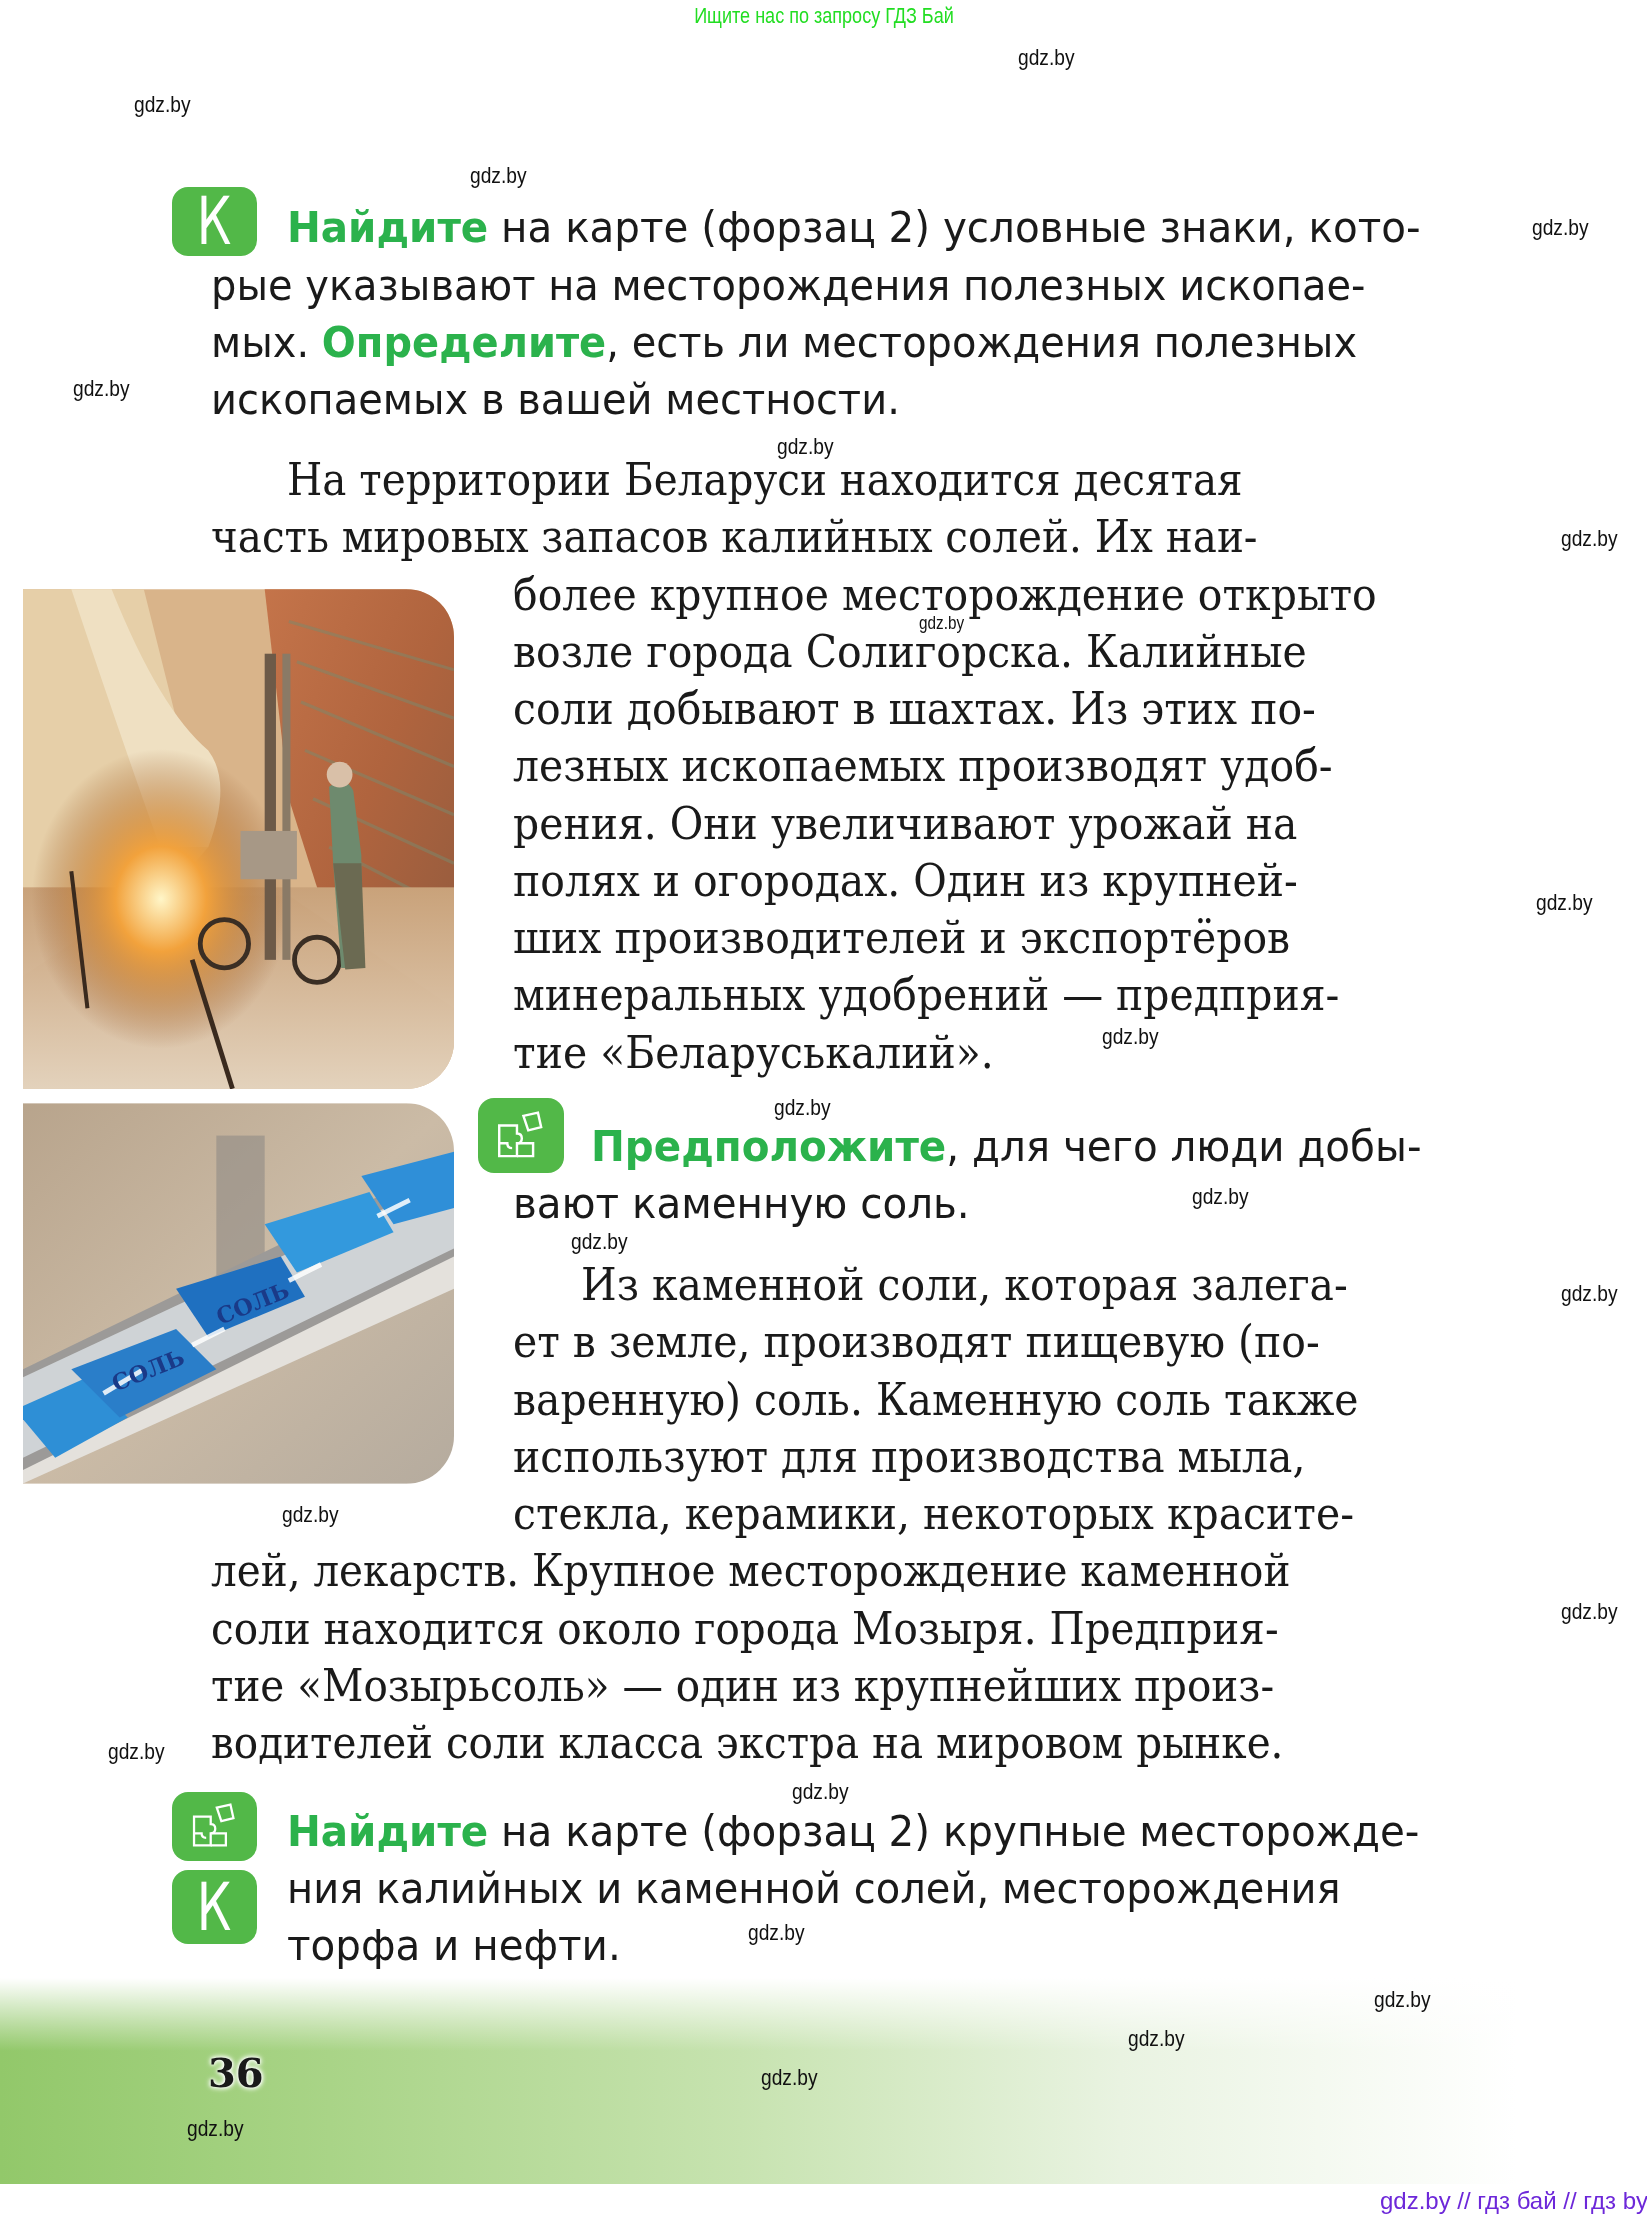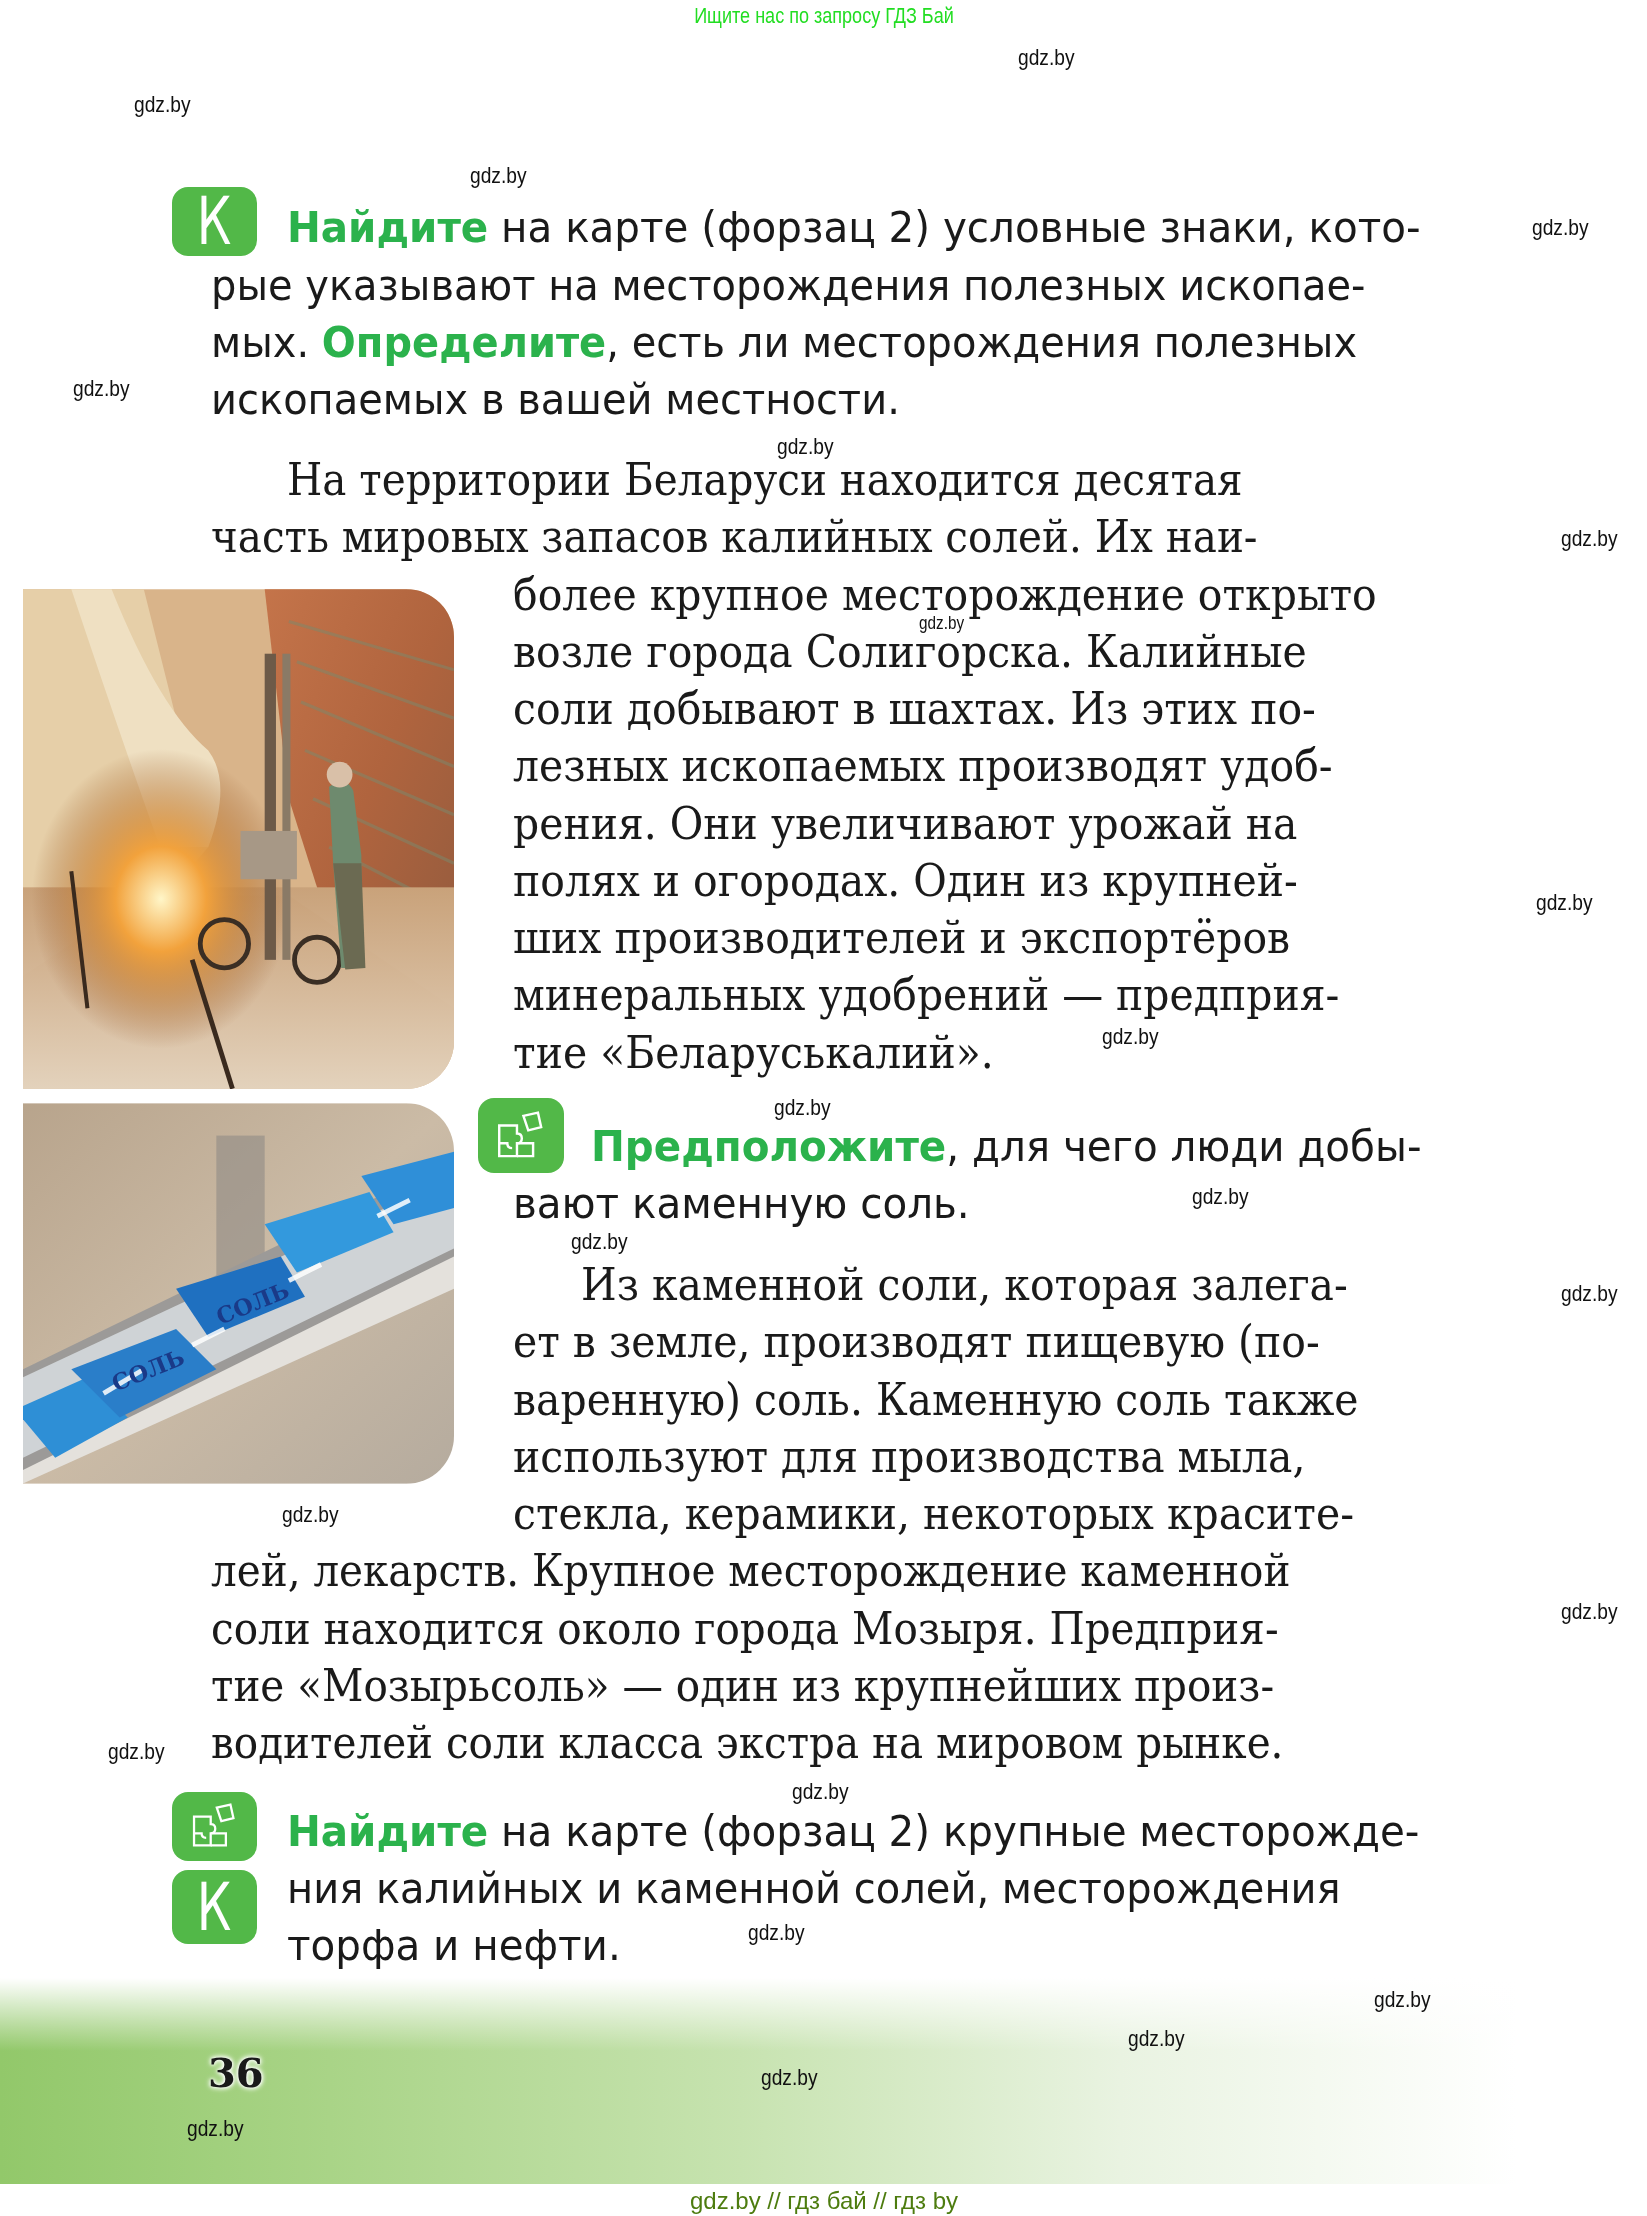--- a/index.html
+++ b/index.html
@@ -9,21 +9,21 @@
   .wm { font-family:"Liberation Sans", sans-serif; font-size:22.6px; color:#111; transform:scaleX(0.85); transform-origin:left top; white-space:nowrap; }
   .badge { width:85px; height:69px; background:#52b848; border-radius:16px; display:flex; align-items:center; justify-content:center; }
   .badge.k span { color:#fff; font-family:"DejaVu Sans", sans-serif; font-size:65px; font-weight:normal; line-height:1; transform:scaleX(0.75); display:inline-block; }
   .sans-line { font-family:"DejaVu Sans", sans-serif; font-size:43px; white-space:nowrap; line-height:1; letter-spacing:0px; transform-origin:left top; }
   .serif-line { font-family:"DejaVu Serif", serif; font-size:44px; white-space:nowrap; line-height:1; transform-origin:left top; }
   .green { color:#2bb24c; font-weight:bold; }
   .photo { overflow:hidden; border-radius:0 48px 48px 0; }
   .footer-band { left:0; top:1978px; width:1648px; height:206px; background:linear-gradient(90deg,#92c86a 0%,#a9d487 20%,#c7e3b0 45%,#e9f3e1 68%,#ffffff 92%); }
   .footer-band::before { content:""; position:absolute; left:0; top:0; width:100%; height:73px; background:linear-gradient(180deg,#ffffff 0%,rgba(255,255,255,0) 100%); }
   .page-num { left:208px; top:2008px; font-family:"DejaVu Serif", serif; font-size:40px; font-weight:bold; color:#1a1a1a; -webkit-text-stroke:0px; text-shadow:0 0 3.2px #fff,0 0 4.8px #fff,0 0 6.5px #fff;margin-top:41px; }
-  .footer-link { top:2187px; left:0; width:1648px; text-align:center; font-family:"Liberation Sans", sans-serif; font-size:24px; color:#4d7c0f; }
+  .footer-link { top:2187px; left:0; width:1648px; text-align:right; font-family:"Liberation Sans", sans-serif; font-size:24px; color:#6d28d9; }
 </style>
 </head>
 <body>
 
 <div class="abs banner">Ищите нас по запросу ГДЗ Бай</div>
 
 <div class="abs wm" style="left:1018px;top:45px;">gdz.by</div>
 <div class="abs wm" style="left:134px;top:92px;">gdz.by</div>
 <div class="abs wm" style="left:470px;top:163px;">gdz.by</div>
 <div class="abs wm" style="left:1532px;top:215px;">gdz.by</div>

